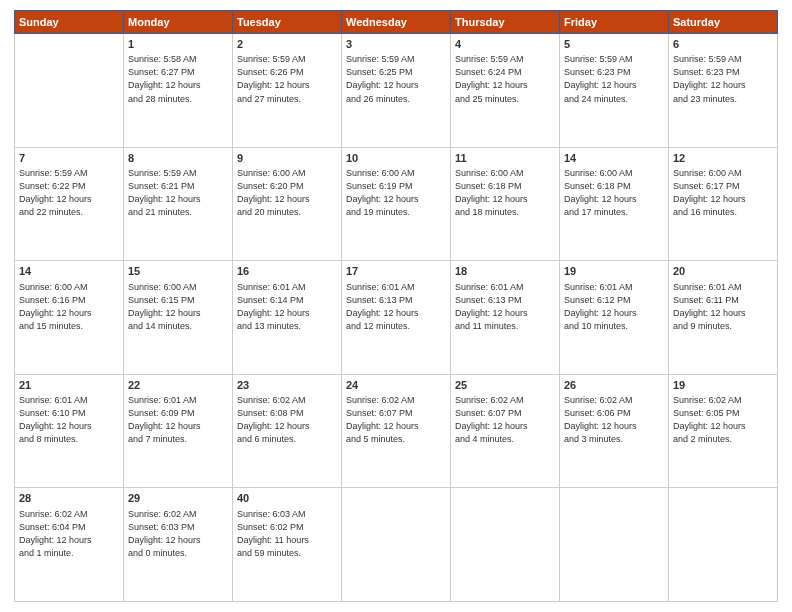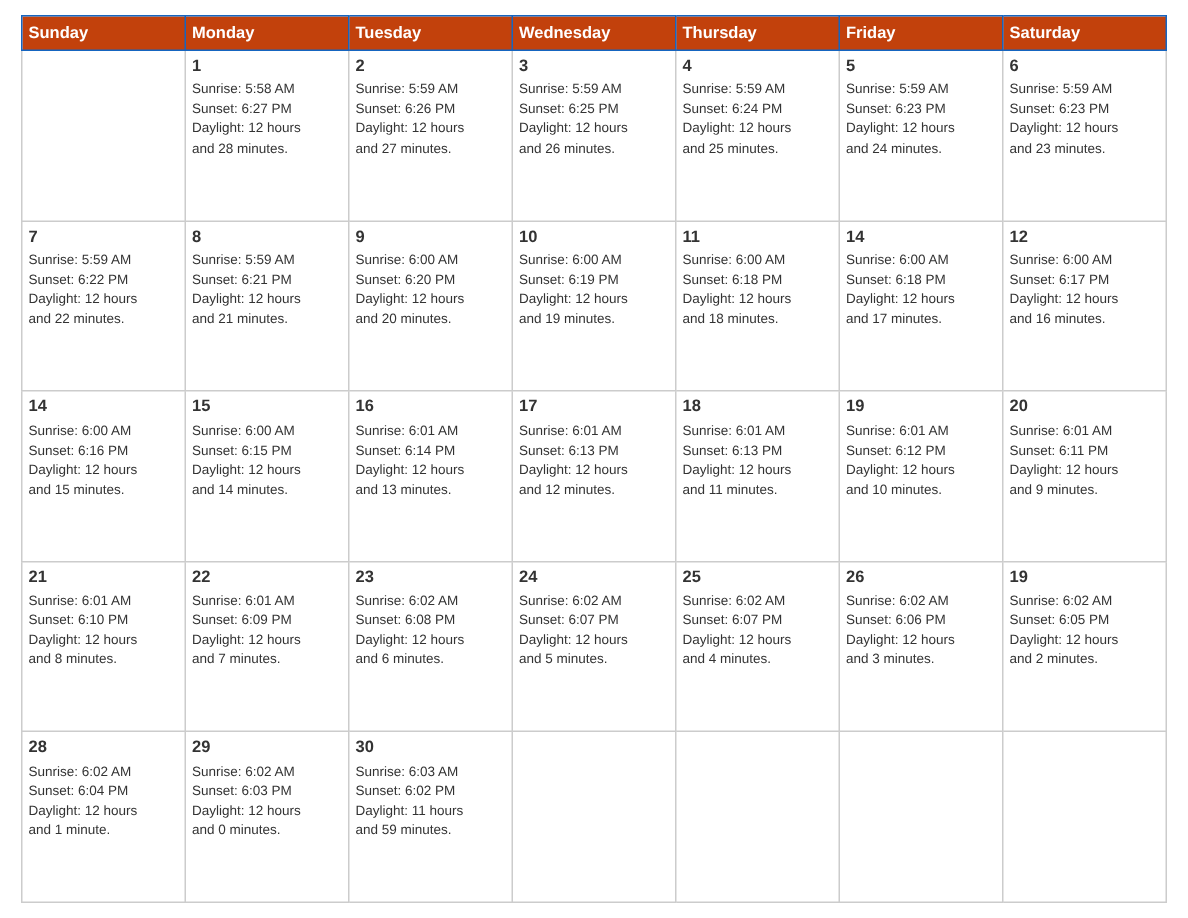--- a/index.html
+++ b/index.html
@@ -306,21 +306,21 @@
 and 1 minute.</div>
           </td>
           <td>
             <span class="day-number">29</span>
             <div class="day-info" style="white-space: pre-line;">Sunrise: 6:02 AM
 Sunset: 6:03 PM
 Daylight: 12 hours
 and 0 minutes.</div>
           </td>
           <td>
-            <span class="day-number">30</span>
+            <span class="day-number">40</span>
             <div class="day-info" style="white-space: pre-line;">Sunrise: 6:03 AM
 Sunset: 6:02 PM
 Daylight: 11 hours
 and 59 minutes.</div>
           </td>
           <td class="empty"></td>
           <td class="empty"></td>
           <td class="empty"></td>
           <td class="empty"></td>
         </tr>

